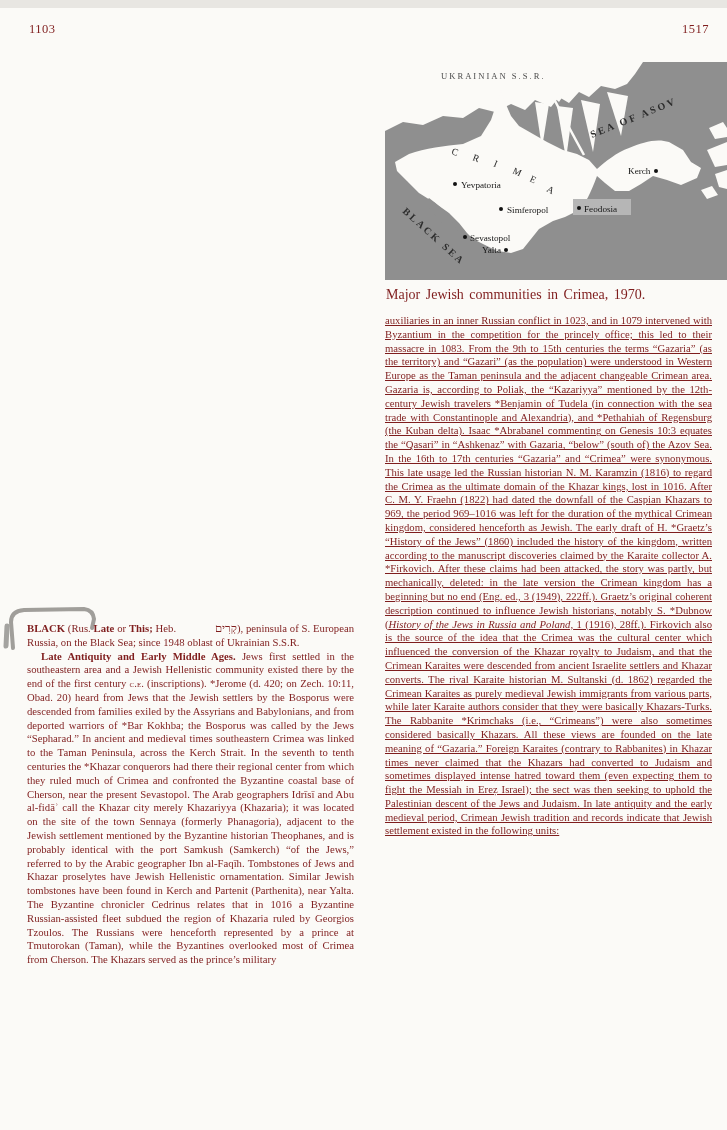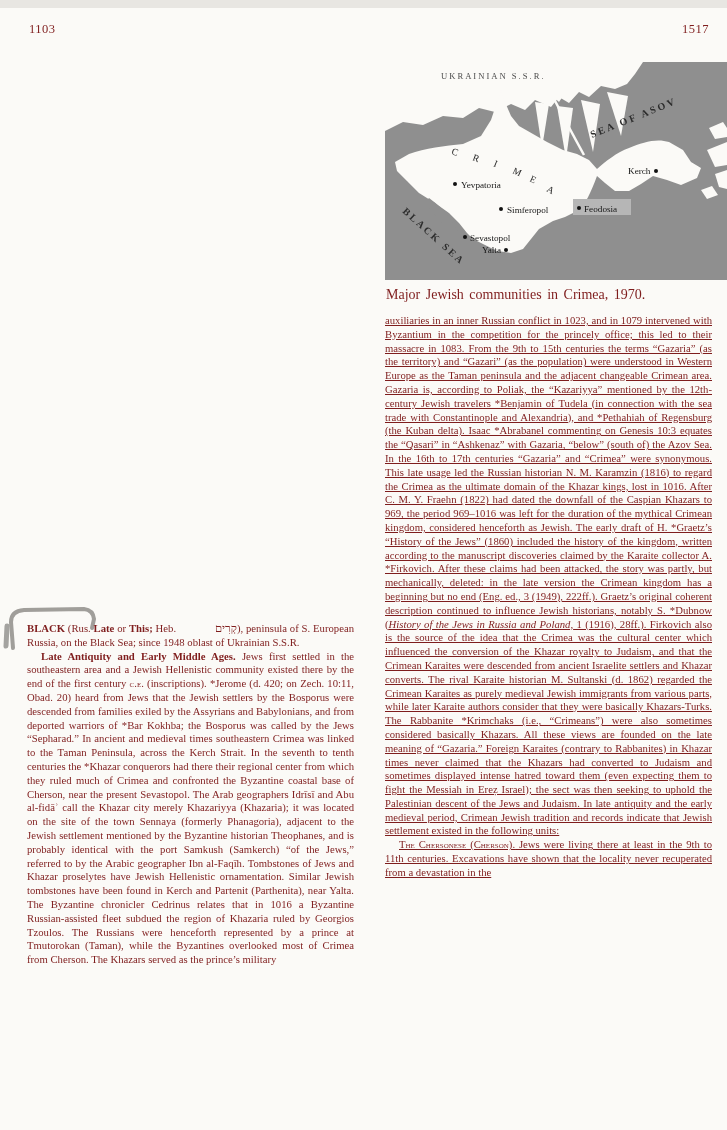--- a/index.html
+++ b/index.html
@@ -117,16 +117,15 @@
     <path d="M7,24 L6,44" fill="none" stroke="#8f8d8a" stroke-width="5" stroke-linecap="round" opacity="0.8"></path>
   </svg>
 
   <div id="col-left" class="col">
     <p><span class="r-b">BLACK</span><span> (Rus. </span><span class="r-b">Late</span><span> or </span><span class="r-b">This;</span><span> Heb. </span><span class="r-heb">קְרִים</span><span>), peninsula of S. European Russia, on the Black Sea; since 1948 oblast of Ukrainian S.S.R.</span></p>
     <p class="indent"><span class="r-b">Late Antiquity and Early Middle Ages.</span><span> Jews first settled in the southeastern area and a Jewish Hellenistic community existed there by the end of the first century </span><span class="r-sc">c.e.</span><span> (inscriptions). *Jerome (d. 420; on Zech. 10:11, Obad. 20) heard from Jews that the Jewish settlers by the Bosporus were descended from families exiled by the Assyrians and Babylonians, and from deported warriors of *Bar Kokhba; the Bosporus was called by the Jews “Sepharad.” In ancient and medieval times southeastern Crimea was linked to the Taman Peninsula, across the Kerch Strait. In the seventh to tenth centuries the *Khazar conquerors had there their regional center from which they ruled much of Crimea and confronted the Byzantine coastal base of Cherson, near the present Sevastopol. The Arab geographers Idrīsī and Abu al-fidāʾ call the Khazar city merely Khazariyya (Khazaria); it was located on the site of the town Sennaya (formerly Phanagoria), adjacent to the Jewish settlement mentioned by the Byzantine historian Theophanes, and is probably identical with the port Samkush (Samkerch) “of the Jews,” referred to by the Arabic geographer Ibn al-Faqīh. Tombstones of Jews and Khazar proselytes have Jewish Hellenistic ornamentation. Similar Jewish tombstones have been found in Kerch and Partenit (Parthenita), near Yalta. The Byzantine chronicler Cedrinus relates that in 1016 a Byzantine Russian-assisted fleet subdued the region of Khazaria ruled by Georgios Tzoulos. The Russians were henceforth represented by a prince at Tmutorokan (Taman), while the Byzantines overlooked most of Crimea from Cherson. The Khazars served as the prince’s military</span></p>
   </div>
 
   <div id="col-right" class="col">
     <p><span>auxiliaries in an inner Russian conflict in 1023, and in 1079 intervened with Byzantium in the competition for the princely office; this led to their massacre in 1083. From the 9th to 15th centuries the terms “Gazaria” (as the territory) and “Gazari” (as the population) were understood in Western Europe as the Taman peninsula and the adjacent changeable Crimean area. Gazaria is, according to Poliak, the “Kazariyya” mentioned by the 12th-century Jewish travelers *Benjamin of Tudela (in connection with the sea trade with Constantinople and Alexandria), and *Pethahiah of Regensburg (the Kuban delta). Isaac *Abrabanel commenting on Genesis 10:3 equates the “Qasari” in “Ashkenaz” with Gazaria, “below” (south of) the Azov Sea. In the 16th to 17th centuries “Gazaria” and “Crimea” were synonymous. This late usage led the Russian historian N. M. Karamzin (1816) to regard the Crimea as the ultimate domain of the Khazar kings, lost in 1016. After C. M. Y. Fraehn (1822) had dated the downfall of the Caspian Khazars to 969, the period 969–1016 was left for the duration of the mythical Crimean kingdom, considered henceforth as Jewish. The early draft of H. *Graetz’s “History of the Jews” (1860) included the history of the kingdom, written according to the manuscript discoveries claimed by the Karaite collector A. *Firkovich. After these claims had been attacked, the story was partly, but mechanically, deleted: in the late version the Crimean kingdom has a beginning but no end (Eng. ed., 3 (1949), 222ff.). Graetz’s original coherent description continued to influence Jewish historians, notably S. *Dubnow (</span><span class="r-i">History of the Jews in Russia and Poland,</span><span> 1 (1916), 28ff.). Firkovich also is the source of the idea that the Crimea was the cultural center which influenced the conversion of the Khazar royalty to Judaism, and that the Crimean Karaites were descended from ancient Israelite settlers and Khazar converts. The rival Karaite historian M. Sultanski (d. 1862) regarded the Crimean Karaites as purely medieval Jewish immigrants from various parts, while later Karaite authors consider that they were basically Khazars-Turks. The Rabbanite *Krimchaks (i.e., “Crimeans”) were also sometimes considered basically Khazars. All these views are founded on the late meaning of “Gazaria.” Foreign Karaites (contrary to Rabbanites) in Khazar times never claimed that the Khazars had converted to Judaism and sometimes displayed intense hatred toward them (even expecting them to fight the Messiah in Ereẓ Israel); the sect was then seeking to uphold the Palestinian descent of the Jews and Judaism. In late antiquity and the early medieval period, Crimean Jewish tradition and records indicate that Jewish settlement existed in the following units:</span></p>
-    <p class="indent"><span class="r-sc">The Chersonese (Cherson).</span><span> Jews were living there at least in the 9th to 11th centuries. Excavations have shown that the locality never recuperated from a devastation in the</span></p>
   </div>
 
 </div>
 
 </body></html>

